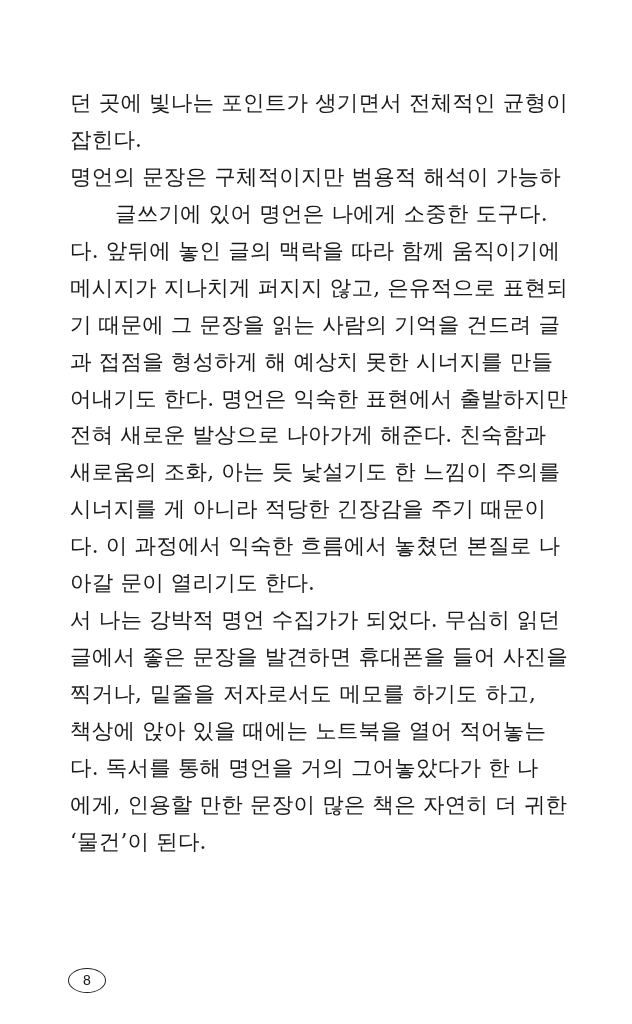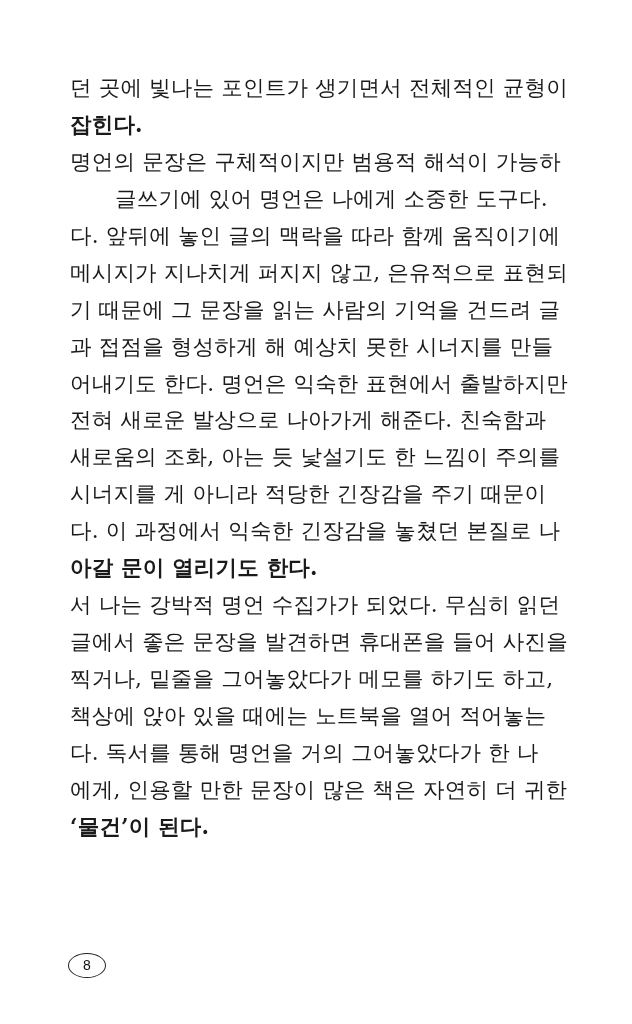--- a/index.html
+++ b/index.html
@@ -10,21 +10,21 @@
   body {
     width: 632px;
     height: 1024px;
     position: relative;
     overflow: hidden;
     font-family: "DejaVu Serif", "Liberation Serif", serif;
     color: #1a1a1a;
   }
   .page {
     position: absolute;
-    left: 0; top: 0;
+    left: 0; top: 15px;
     width: 632px;
     height: 840px;
     background: #ffffff;
   }
   .text-block {
     position: absolute;
     left: 70px;
     top: 70px;
     width: 466px;
   }
@@ -33,21 +33,20 @@
     height: 36.95px;
     line-height: 36.95px;
     font-size: 21.5px;
     white-space: nowrap;
     text-align: justify;
     text-align-last: justify;
     letter-spacing: 0.2px;
   }
   .line.last {
     text-align-last: left;
-    font-weight: bold;
   }
   .line.indent {
     padding-left: 45px;
   }
   .page-number {
     position: absolute;
     left: 68px;
     top: 953px;
     width: 36px;
     height: 23px;
@@ -75,28 +74,28 @@
       <span class="line">명언의 문장은 구체적이지만 범용적 해석이 가능하</span>
       <span class="line indent">글쓰기에 있어 명언은 나에게 소중한 도구다.</span>
       <span class="line">다. 앞뒤에 놓인 글의 맥락을 따라 함께 움직이기에</span>
       <span class="line">메시지가 지나치게 퍼지지 않고, 은유적으로 표현되</span>
       <span class="line">기 때문에 그 문장을 읽는 사람의 기억을 건드려 글</span>
       <span class="line">과 접점을 형성하게 해 예상치 못한 시너지를 만들</span>
       <span class="line">어내기도 한다. 명언은 익숙한 표현에서 출발하지만</span>
       <span class="line">전혀 새로운 발상으로 나아가게 해준다. 친숙함과</span>
       <span class="line">새로움의 조화, 아는 듯 낯설기도 한 느낌이 주의를</span>
       <span class="line">시너지를 게 아니라 적당한 긴장감을 주기 때문이</span>
-      <span class="line">다. 이 과정에서 익숙한 긴장감을 놓쳤던 본질로 나</span>
+      <span class="line">다. 이 과정에서 익숙한 흐름에서 놓쳤던 본질로 나</span>
       <span class="line last">아갈 문이 열리기도 한다.</span>
     </div>
 
     <div>
       <span class="line">서 나는 강박적 명언 수집가가 되었다. 무심히 읽던</span>
       <span class="line">글에서 좋은 문장을 발견하면 휴대폰을 들어 사진을</span>
-      <span class="line">찍거나, 밑줄을 그어놓았다가 메모를 하기도 하고,</span>
+      <span class="line">찍거나, 밑줄을 저자로서도 메모를 하기도 하고,</span>
       <span class="line">책상에 앉아 있을 때에는 노트북을 열어 적어놓는</span>
       <span class="line">다. 독서를 통해 명언을 거의 그어놓았다가 한 나</span>
       <span class="line">에게, 인용할 만한 문장이 많은 책은 자연히 더 귀한</span>
       <span class="line last">‘물건’이 된다.</span>
     </div>
   </div>
 
   <div class="page-number">8</div>
 </div>
 

